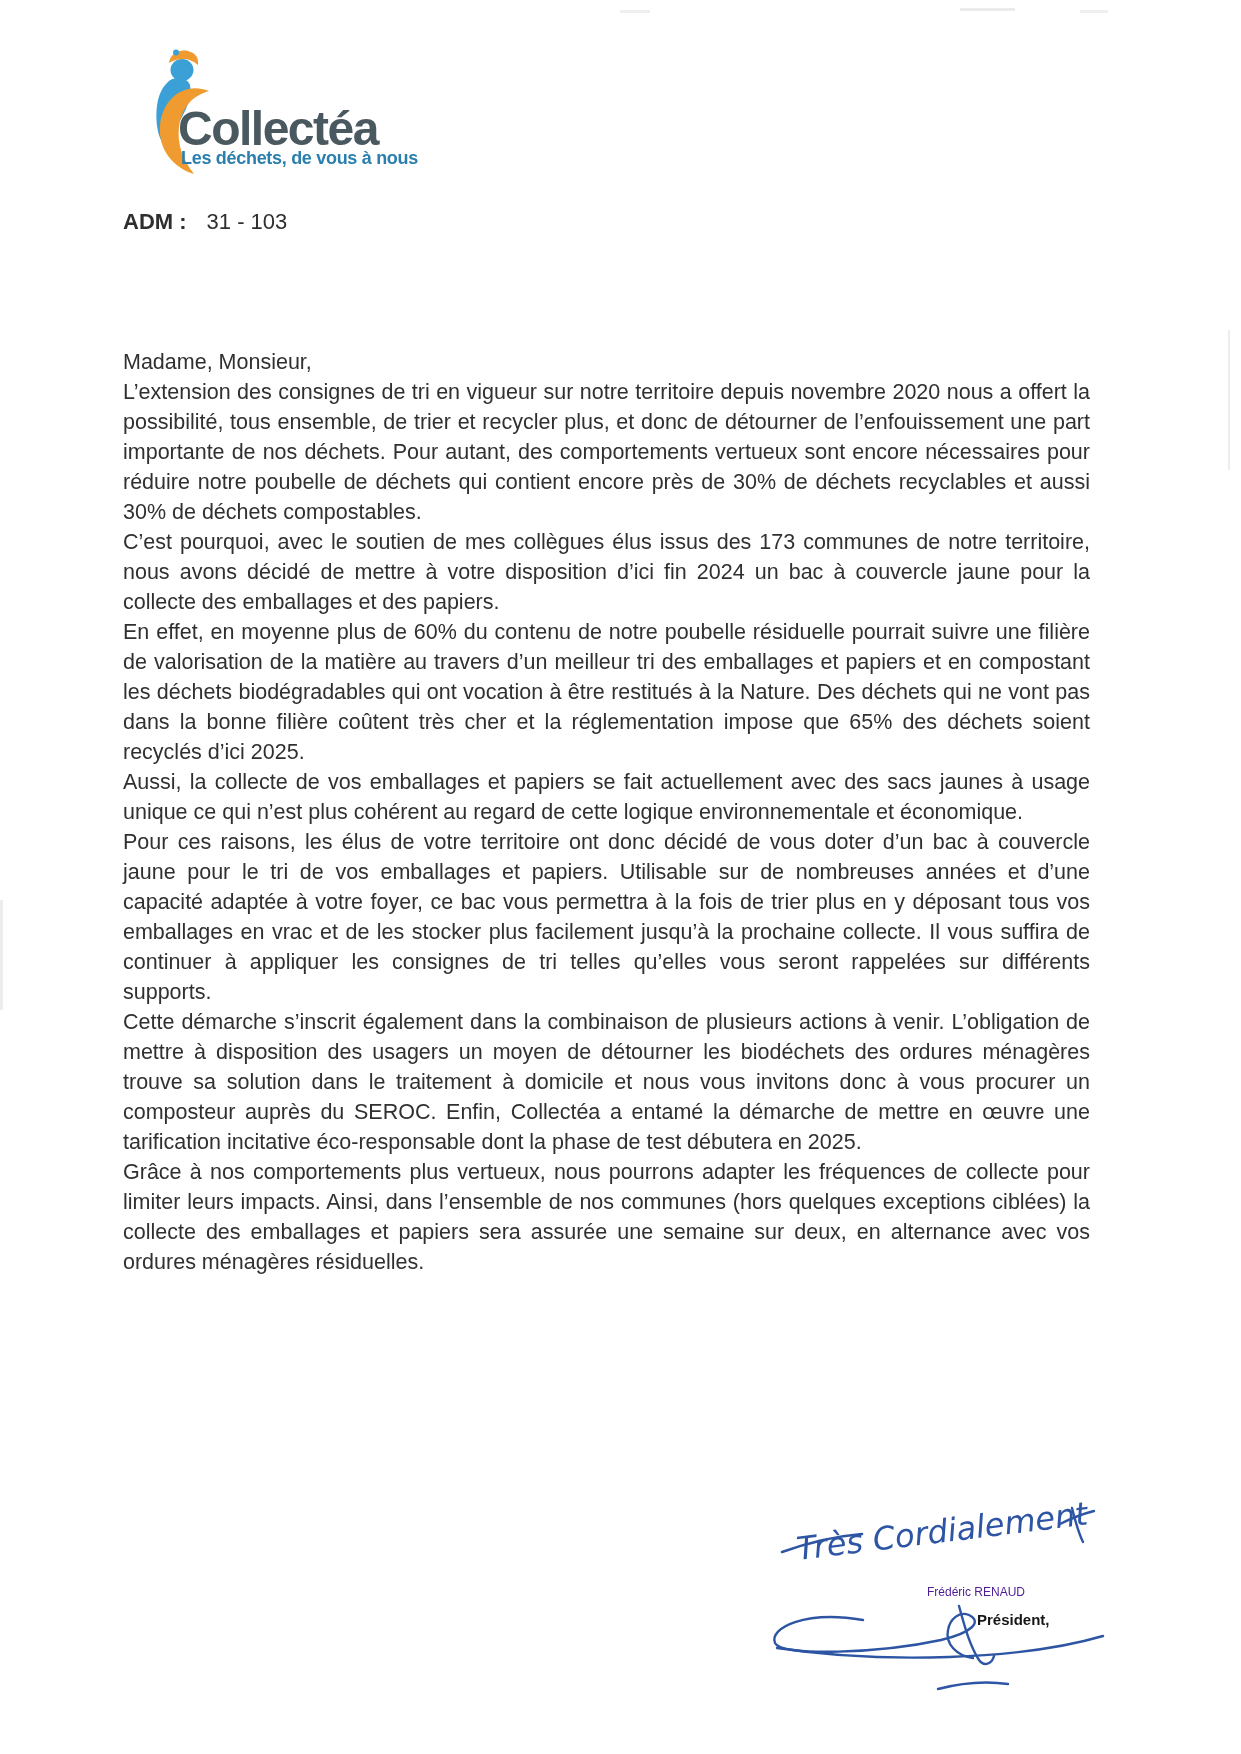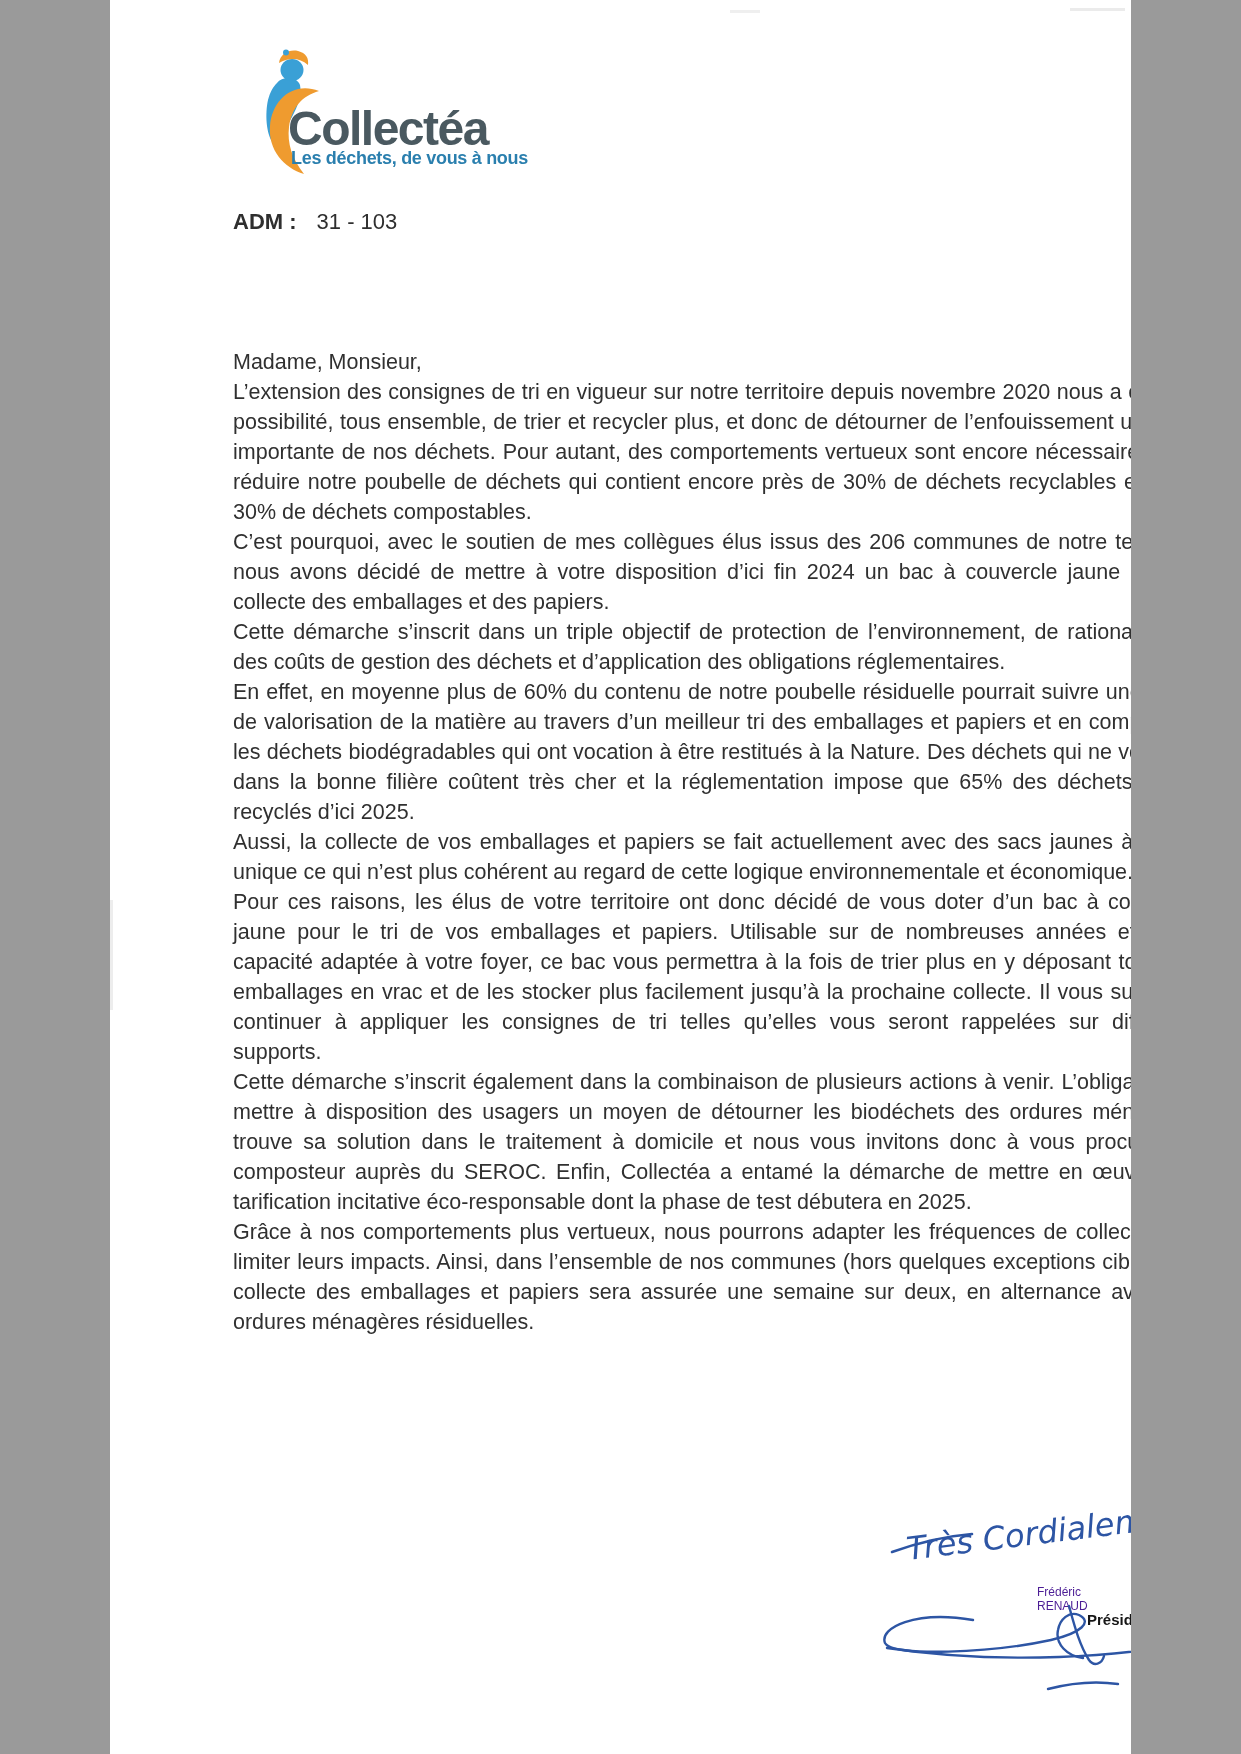--- a/index.html
+++ b/index.html
@@ -1,17 +1,17 @@
 <!DOCTYPE html>
 <html><head>
 <meta charset="utf-8">
 <style>
   html,body { margin:0; padding:0; background:#9a9a9a; }
   .page {
-    position:relative; width:1021px; height:1754px; margin:0 auto;
+    position:relative; width:1241px; height:1754px; margin:0 auto;
     background:#ffffff; overflow:hidden;
     font-family:"Liberation Sans", sans-serif;
     color:#2e2e2e;
   }
   
   .artifact { position:absolute; background:#efefef; }
   .a1 { left:620px; top:10px; width:30px; height:3px; }
   .a2 { left:960px; top:8px;  width:55px; height:3px; background:#ebebeb; }
   .a3 { left:1080px; top:10px; width:28px; height:3px; }
   .a4 { left:1228px; top:330px; width:2px; height:140px; background:#ededed; }
@@ -81,22 +81,21 @@
 
   <div class="ref">
     <div>
       <span class="lbl">ADM :</span><span>31 - 103</span>
     </div>
   </div>
 
   <div class="body-text">
     <p>Madame, Monsieur,</p>
     <p>L’extension des consignes de tri en vigueur sur notre territoire depuis novembre 2020 nous a offert la possibilité, tous ensemble, de trier et recycler plus, et donc de détourner de l’enfouissement une part importante de nos déchets. Pour autant, des comportements vertueux sont encore nécessaires pour réduire notre poubelle de déchets qui contient encore près de 30% de déchets recyclables et aussi 30% de déchets compostables.</p>
-    <p>C’est pourquoi, avec le soutien de mes collègues élus issus des 206 communes de notre territoire, nous avons décidé de mettre à votre disposition d’ici fin 2024 un bac à couvercle jaune pour la collecte des emballages et des papiers.</p>
-    <p>Cette démarche s’inscrit dans un triple objectif de protection de l’environnement, de rationalisation des coûts de gestion des déchets et d’application des obligations réglementaires.</p>
+    <p>C’est pourquoi, avec le soutien de mes collègues élus issus des 173 communes de notre territoire, nous avons décidé de mettre à votre disposition d’ici fin 2024 un bac à couvercle jaune pour la collecte des emballages et des papiers.</p>
     <p>En effet, en moyenne plus de 60% du contenu de notre poubelle résiduelle pourrait suivre une filière de valorisation de la matière au travers d’un meilleur tri des emballages et papiers et en compostant les déchets biodégradables qui ont vocation à être restitués à la Nature. Des déchets qui ne vont pas dans la bonne filière coûtent très cher et la réglementation impose que 65% des déchets soient recyclés d’ici 2025.</p>
     <p>Aussi, la collecte de vos emballages et papiers se fait actuellement avec des sacs jaunes à usage unique ce qui n’est plus cohérent au regard de cette logique environnementale et économique.</p>
     <p>Pour ces raisons, les élus de votre territoire ont donc décidé de vous doter d’un bac à couvercle jaune pour le tri de vos emballages et papiers. Utilisable sur de nombreuses années et d’une capacité adaptée à votre foyer, ce bac vous permettra à la fois de trier plus en y déposant tous vos emballages en vrac et de les stocker plus facilement jusqu’à la prochaine collecte. Il vous suffira de continuer à appliquer les consignes de tri telles qu’elles vous seront rappelées sur différents supports.</p>
     <p>Cette démarche s’inscrit également dans la combinaison de plusieurs actions à venir. L’obligation de mettre à disposition des usagers un moyen de détourner les biodéchets des ordures ménagères trouve sa solution dans le traitement à domicile et nous vous invitons donc à vous procurer un composteur auprès du SEROC. Enfin, Collectéa a entamé la démarche de mettre en œuvre une tarification incitative éco-responsable dont la phase de test débutera en 2025.</p>
     <p>Grâce à nos comportements plus vertueux, nous pourrons adapter les fréquences de collecte pour limiter leurs impacts. Ainsi, dans l’ensemble de nos communes (hors quelques exceptions ciblées) la collecte des emballages et papiers sera assurée une semaine sur deux, en alternance avec vos ordures ménagères résiduelles.</p>
   </div>
 
   <svg class="closing-svg" width="340" height="80" viewBox="0 0 340 80">
 
     <path class="ink" d="M10,56 C38,46 66,40 90,38" stroke-width="2.6"></path>

